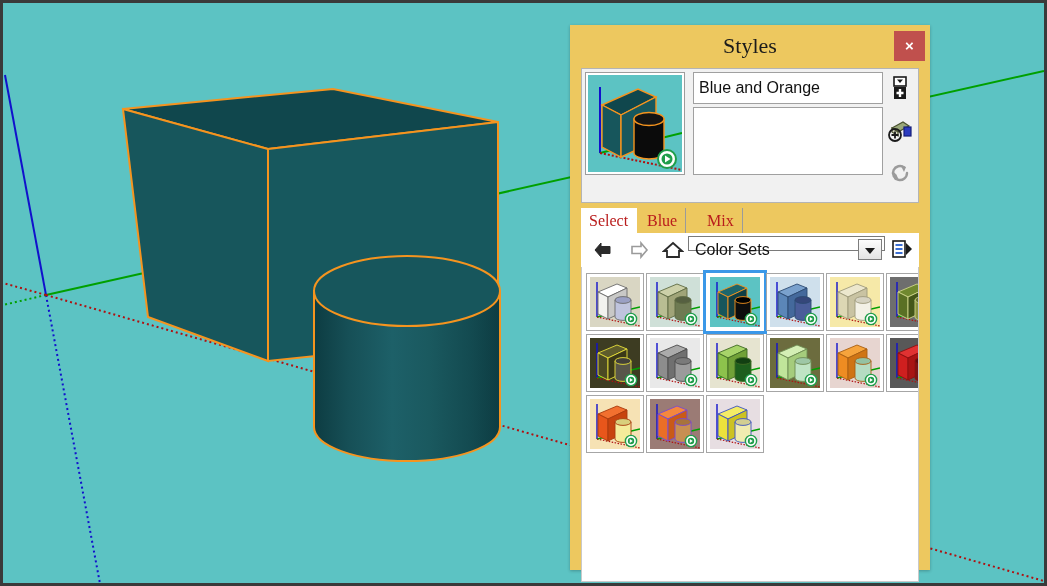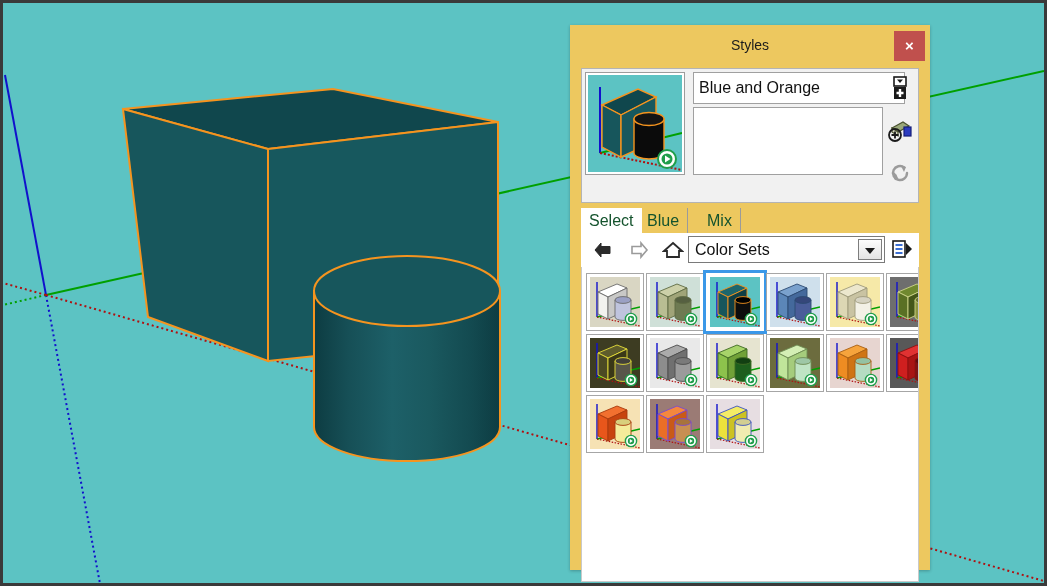--- a/index.html
+++ b/index.html
@@ -48,23 +48,23 @@
 
   .panel-titlebar {
     position: relative;
     height: 41px;
   }
   .panel-title {
     position: absolute;
     left: 0; right: 0; top: 0;
     line-height: 41px;
     text-align: center;
-    font-size: 14px;
+    font-size: 22px;
     color: #1b1b1b;
-    font-family: Liberation Sans, sans-serif;
+    font-family: Liberation Serif, serif;
   }
   .close-button {
     position: absolute;
     right: 5px;
     top: 6px;
     width: 31px;
     height: 30px;
     background: #c0504d;
     border: none;
     color: #ffffff;
@@ -102,21 +102,21 @@
   .preview-thumb .inner {
     position: relative;
     width: 100%;
     height: 100%;
     overflow: hidden;
   }
   .name-field {
     position: absolute;
     left: 111px;
     top: 3px;
-    width: 212px;
+    width: 190px;
     height: 32px;
     background: #ffffff;
     border: 1px solid #a0a0a0;
     box-sizing: border-box;
     font-size: 16px;
     color: #111;
     padding: 0 5px;
     font-family: "Liberation Sans", sans-serif;
     outline: none;
   }
@@ -161,28 +161,28 @@
     top: 183px;
     width: 338px;
     height: 25px;
   }
   .tab {
     position: absolute;
     top: 0;
     height: 25px;
     line-height: 25px;
     font-size: 16px;
-    color: #14532d;
+    color: #b91c1c;
     padding: 0 8px;
     box-sizing: border-box;
     cursor: pointer;
     background: transparent;
     border: none;
     border-right: 1px solid #9b9b9b;
-    font-family: Liberation Sans, sans-serif;
+    font-family: Liberation Serif, serif;
   }
   .tab.active {
     background: #ffffff;
     border-right: 1px solid #ffffff;
   }
 
   
   .nav-row {
     position: absolute;
     left: 11px;
@@ -200,21 +200,21 @@
     border: none;
     padding: 0;
     cursor: pointer;
   }
   .nav-btn svg { display: block; margin: 0 auto; }
   .combo {
     position: absolute;
     left: 107px;
     top: 3px;
     width: 197px;
-    height: 27px;
+    height: 15px;
     background: #ffffff;
     border: 1px solid #7a7a7a;
     box-sizing: border-box;
   }
   .combo-label {
     position: absolute;
     left: 6px;
     top: 0;
     line-height: 25px;
     font-size: 16px;

